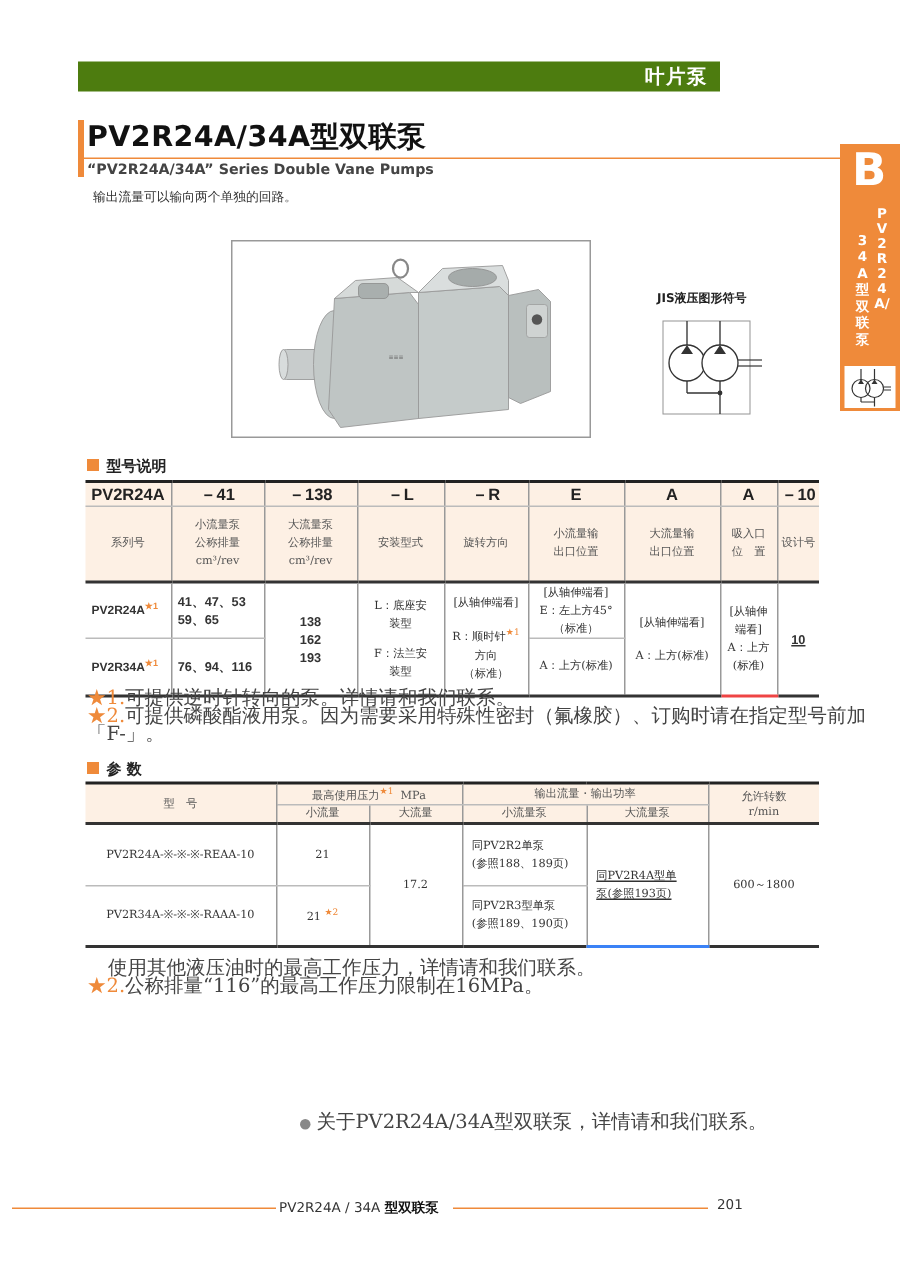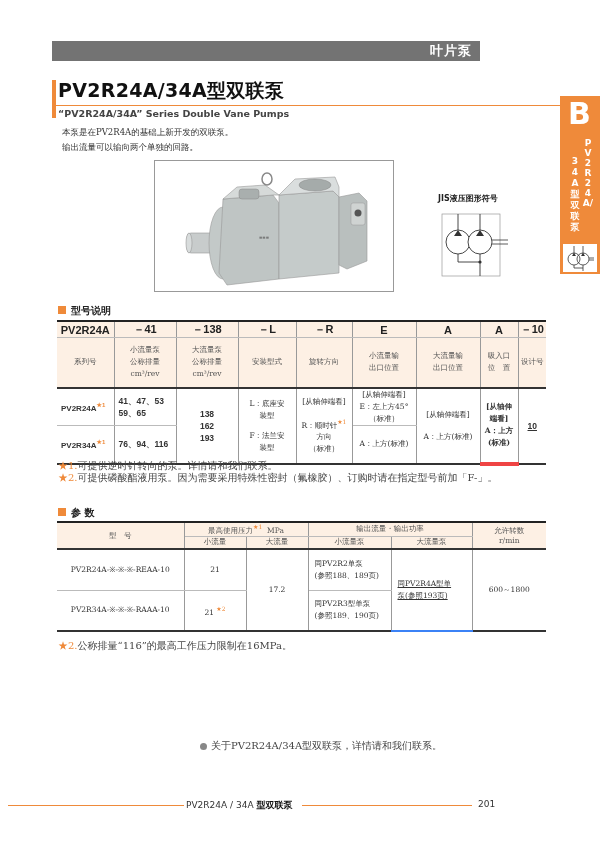--- a/index.html
+++ b/index.html
@@ -1,19 +1,19 @@
 <!DOCTYPE html>
 <html><head>
 <meta charset="utf-8">
 <style>
   * { box-sizing: border-box; margin: 0; padding: 0; }
   html, body { width: 600px; height: 850px; background: #fff; overflow: hidden; }
   body { position: relative; font-family: "DejaVu Sans", "Liberation Sans", sans-serif; color: #222; }
 
-  .top-bar { position: absolute; left: 52px; top: 41px; width: 428px; height: 20px; background: #737373; }
+  .top-bar { position: absolute; left: 52px; top: 41px; width: 428px; height: 20px; background: #4d7c0f; }
   .top-bar-label { position: absolute; right: 8px; top: 1px; color: #fff; font-weight: bold; font-size: 13px; letter-spacing: 1px; }
 
   .title-accent { position: absolute; left: 52px; top: 80px; width: 4px; height: 38px; background: #ef8a3a; }
   .title { position: absolute; left: 58px; top: 78px; font-size: 19px; font-weight: bold; color: #111; letter-spacing: 0.3px; }
   .title-underline { position: absolute; left: 56px; top: 105px; width: 424px; height: 1px; background: #ef8a3a; }
   .subtitle { position: absolute; left: 58px; top: 108px; font-size: 9.5px; color: #444; font-weight: bold; }
   .intro { position: absolute; left: 62px; top: 125px; font-family: "DejaVu Serif", serif; font-size: 8.5px; line-height: 15px; color: #333; }
 
   .side-tab { position: absolute; left: 560px; top: 96px; width: 40px; height: 178px; background: #ef8a3a; }
   .side-tab-letter { position: absolute; left: 8px; top: 0; font-size: 30px; font-weight: bold; color: #fff; }
@@ -35,35 +35,35 @@
   .t1 tr.code th { background: #fdf0e4; font-family: "Liberation Sans", sans-serif; font-size: 11px; font-weight: bold; height: 16px; border-top: 2px solid #222; border-bottom: 1px solid #bbb; }
   .t1 tr.desc td { background: #fdf0e4; font-family: "DejaVu Serif", serif; font-size: 7.5px; color: #555; line-height: 12px; height: 50px; border-bottom: 2px solid #333; }
   .t1 td.cell { font-size: 7.5px; line-height: 12px; color: #333; font-family: "DejaVu Serif", serif; border-bottom: 1px solid #bbb; }
   .t1 td.lbl { font-family: "Liberation Sans", sans-serif; font-weight: bold; font-size: 8px; text-align: left; padding-left: 4px; }
   .t1 td.num { font-family: "Liberation Sans", sans-serif; font-size: 8.5px; font-weight: bold; margin-left: 27px; }
   .t1 tr.last td { border-bottom: 2px solid #333; }
   .t1 th:first-child, .t1 td:first-child { border-left: none; }
   .t1 th:last-child, .t1 td:last-child { border-right: none; }
   .star { color: #ef8a3a; font-size: 6px; vertical-align: super; }
 
-  .notes { position: absolute; left: 58px; font-family: "DejaVu Serif", serif; font-size: 10px; line-height: 12px; color: #444; }
+  .notes { position: absolute; left: 58px; font-family: "DejaVu Serif", serif; font-size: 13px; line-height: 12px; color: #444; }
   .notes .mark { color: #ef8a3a; }
 
   .t2 { left: 57px; top: 521px; width: 489px; }
   .t2 th, .t2 td { border-left: 1px solid #999; border-right: 1px solid #999; font-family: "DejaVu Serif", serif; font-weight: normal; text-align: center; vertical-align: middle; font-size: 7.5px; color: #333; }
   .t2 thead th { background: #fdf0e4; color: #555; height: 13px; border-bottom: 1px solid #bbb; }
   .t2 thead tr:first-child th { border-top: 2px solid #222; }
   .t2 thead tr.sub th { border-bottom: 2px solid #333; }
   .t2 td { border-bottom: 1px solid #bbb; line-height: 12px; }
   .t2 tr.last td { border-bottom: 2px solid #333; }
   .t2 td.left { text-align: left; padding-left: 6px; }
   .t2 th:first-child, .t2 td:first-child { border-left: none; }
   .t2 th:last-child, .t2 td:last-child { border-right: none; }
 
-  .contact { position: absolute; left: 200px; top: 739px; font-family: "DejaVu Serif", serif; font-size: 10px; color: #444; }
+  .contact { position: absolute; left: 200px; top: 739px; font-family: "DejaVu Serif", serif; font-size: 13px; color: #444; }
   .contact .dot { display: inline-block; width: 7px; height: 7px; background: #888; border-radius: 50%; margin-right: 4px; vertical-align: -1px; }
 
   .footer-line-left { position: absolute; left: 8px; top: 805px; width: 176px; height: 1px; background: #ef8a3a; }
   .footer-title { position: absolute; left: 186px; top: 799px; font-size: 9px; color: #333; }
   .footer-title b { color: #111; }
   .footer-line-right { position: absolute; left: 302px; top: 805px; width: 170px; height: 1px; background: #ef8a3a; }
   .page-num { position: absolute; left: 478px; top: 799px; font-size: 9px; color: #333; }
 </style>
 </head>
 <body>
@@ -71,21 +71,20 @@
 <div class="top-bar">
   <span class="top-bar-label">叶片泵</span>
 </div>
 
 <div class="title-accent"></div>
 <div class="title">PV2R24A/34A型双联泵</div>
 <div class="title-underline"></div>
 <div class="side-line"></div>
 <div class="subtitle">“PV2R24A/34A” Series Double Vane Pumps</div>
 <div class="intro">
-  <div>本泵是在PV2R4A的基础上新开发的双联泵。</div>
   <div>输出流量可以输向两个单独的回路。</div>
 </div>
 
 <div class="side-tab">
   <div class="side-tab-letter">B</div>
   <div class="side-tab-line1">PV2R24A/</div>
   <div class="side-tab-line2">34A型双联泵</div>
   <div class="side-tab-icon">
     <svg width="34" height="28" viewBox="0 0 34 28">
       <line x1="11" y1="2" x2="11" y2="10" stroke="#333" stroke-width="0.8"></line>
@@ -239,21 +238,21 @@
     <td class="cell">
           <div>[从轴伸端看]</div>
           <div>E：左上方45°</div>
           <div>（标准）</div>
         </td>
     <td class="cell" rowspan="2" style="border-bottom:2px solid #333;">
           <div>[从轴伸端看]</div>
           <div style="height:10px"></div>
           <div>A：上方(标准)</div>
         </td>
-    <td class="cell" rowspan="2" style="border-bottom:4px solid #ef4444;font-weight:bold;">
+    <td class="cell" rowspan="2" style="border-bottom:2px solid #ef4444;">
           <div>[从轴伸</div>
           <div>端看]</div>
           <div>A：上方</div>
           <div>(标准)</div>
         </td>
     <td class="cell num" rowspan="2" style="border-bottom:2px solid #333;text-decoration:underline;">10</td>
   </tr>
   <tr class="last" style="height:38px;">
     <td class="cell lbl"><span>PV2R34A</span><span class="star">★1</span></td>
     <td class="cell num" style="text-align:left;padding-left:4px;">
@@ -319,20 +318,21 @@
       <td><span>21</span> <span class="star">★2</span></td>
       <td class="left">
           <div>同PV2R3型单泵</div>
           <div>(参照189、190页)</div>
         </td>
     </tr>
   </tbody>
 </table>
 
 <div class="notes" style="top:640px;">
+  <div style="padding-left:14px;"><span>使用其他液压油时的最高工作压力，详情请和我们联系。</span></div>
   <div><span class="mark">★2.</span><span>公称排量“116”的最高工作压力限制在16MPa。</span></div>
 </div>
 
 <div class="contact">
   <span class="dot"></span><span>关于PV2R24A/34A型双联泵，详情请和我们联系。</span>
 </div>
 
 <div class="footer-line-left"></div>
 <div class="footer-title"><span>PV2R24A / 34A</span> <b>型双联泵</b></div>
 <div class="footer-line-right"></div>

